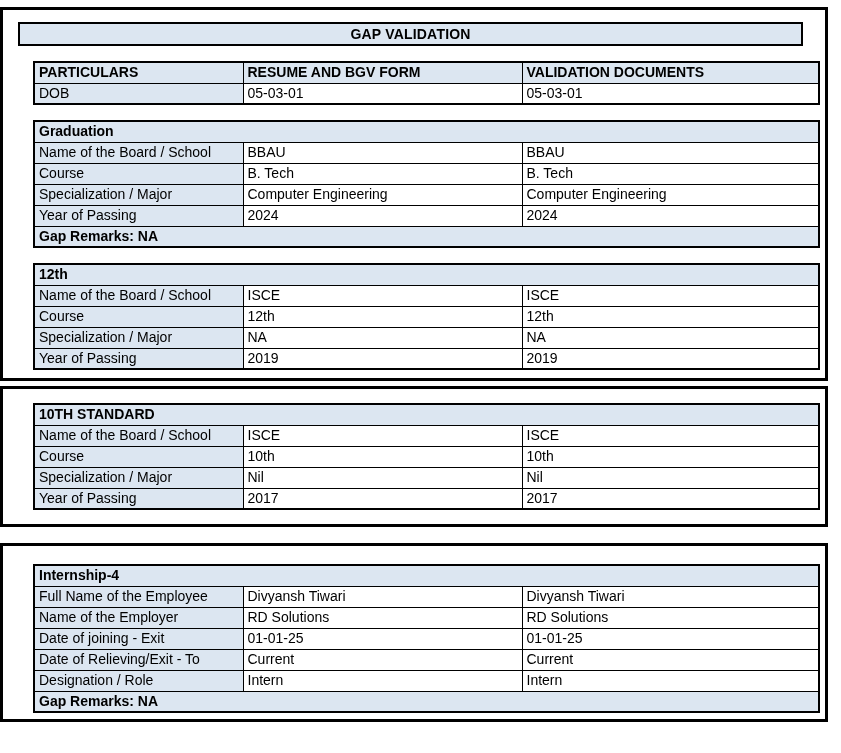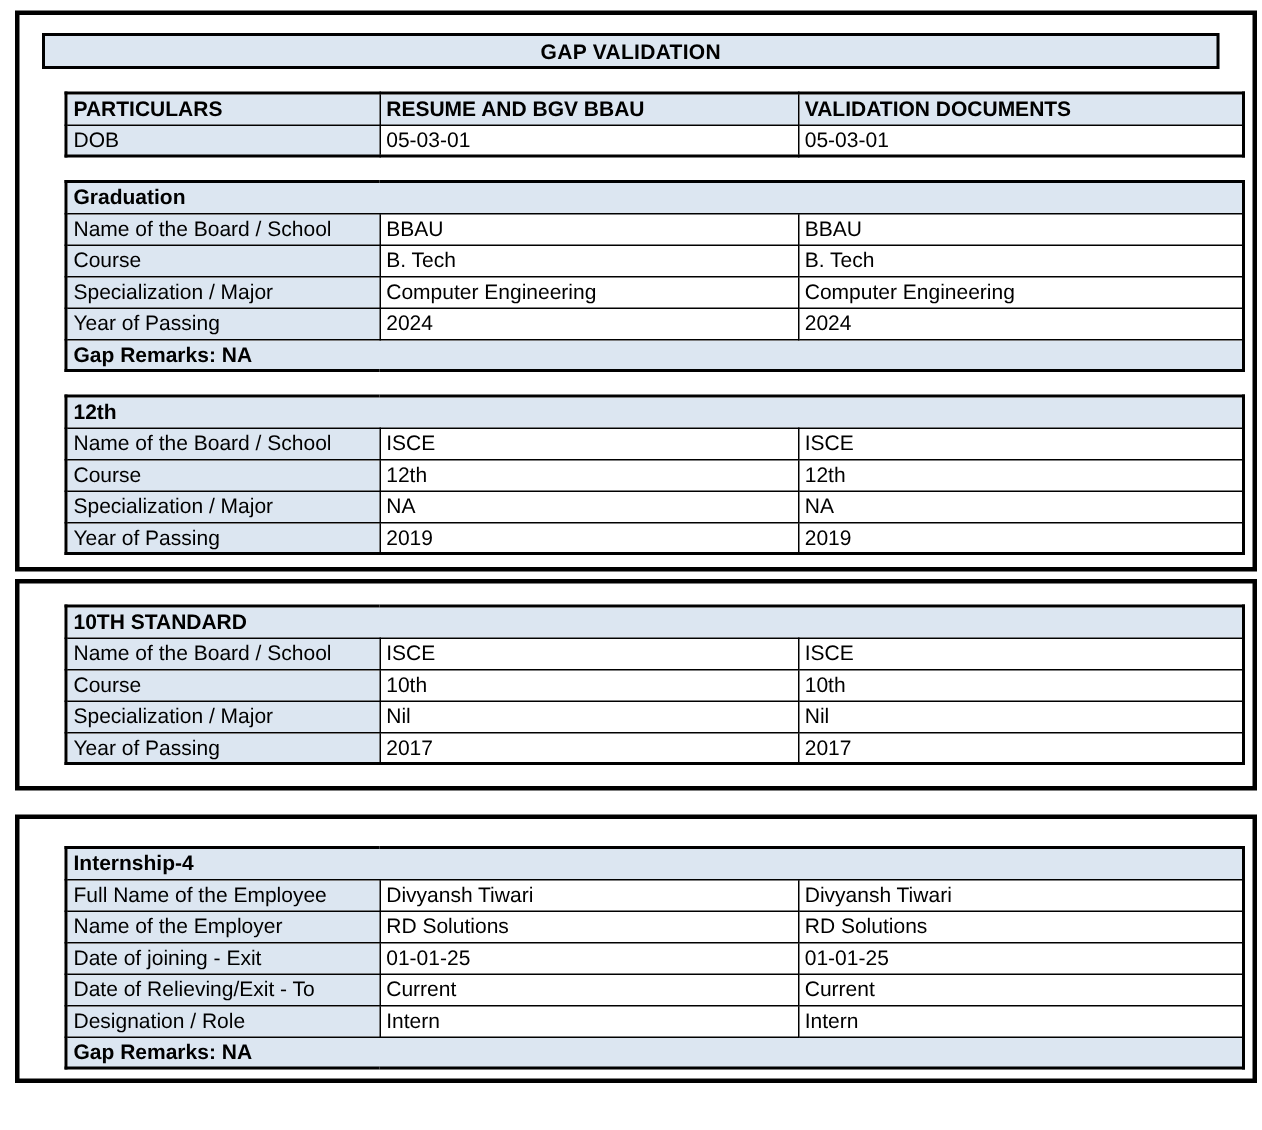--- a/index.html
+++ b/index.html
@@ -4,21 +4,21 @@
 <style>
   * { box-sizing: border-box; }
   html, body { margin: 0; padding: 0; }
   body {
     width: 841px;
     height: 753px;
     background: #ffffff;
     color: #000000;
     font-family: "Liberation Sans", sans-serif;
   }
-  .page { padding: 7px 3px 0 10px; width: 841px; }
+  .page { padding: 7px 3px 0 0; width: 841px; }
   .outer-box {
     border: 3px solid var(--border, #000);
     background: #ffffff;
     width: 828px;
   }
   .box-1 { padding: 12px 20px 8px 15px; margin-bottom: 5px; }
   .box-2 { padding: 14px 20px 14px 15px; margin-bottom: 16px; }
   .box-3 { padding: 18px 20px 6px 15px; }
   .title-bar {
     width: 785px;
@@ -80,21 +80,21 @@
 
     <table class="grid">
       <colgroup>
           <col class="c1">
           <col class="c2">
           <col class="c3">
         </colgroup>
       <tbody>
           <tr>
         <th>PARTICULARS</th>
-        <th>RESUME AND BGV BBAU</th>
+        <th>RESUME AND BGV FORM</th>
         <th>VALIDATION DOCUMENTS</th>
       </tr>
       <tr>
         <td class="label-cell">DOB</td>
         <td>05-03-01</td>
         <td>05-03-01</td>
       </tr>
     </tbody>
       </table>
 

